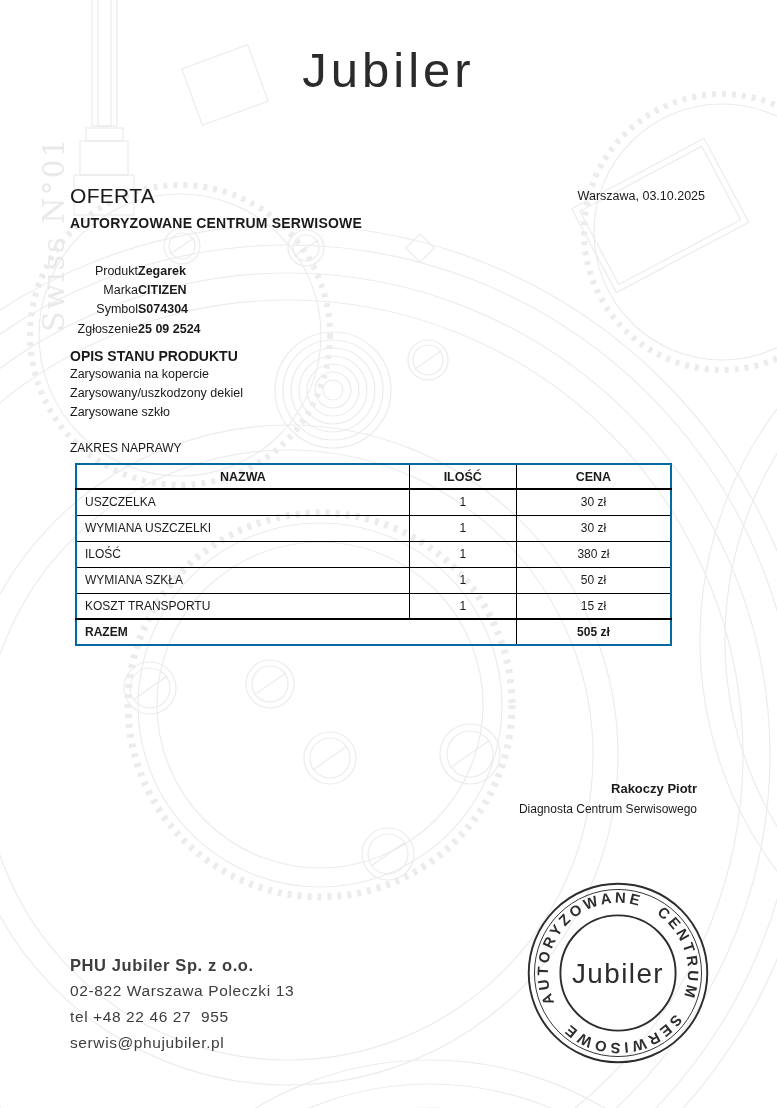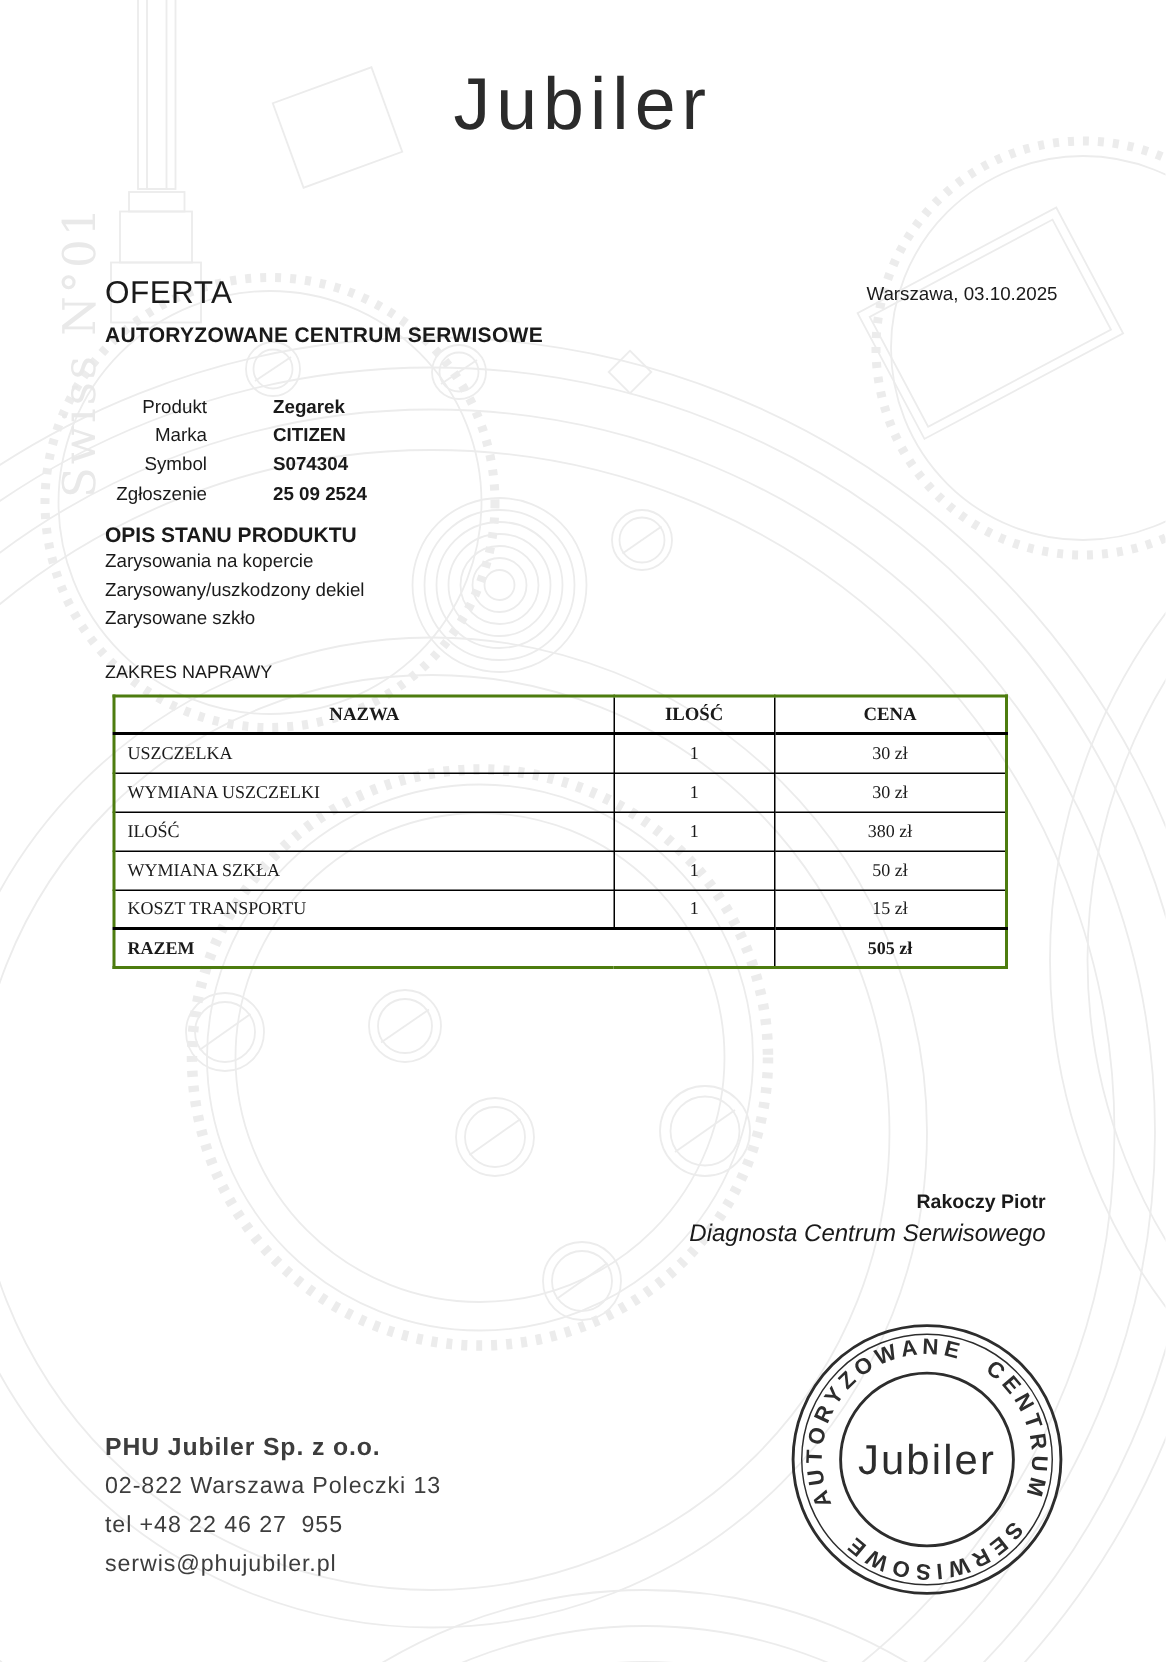--- a/index.html
+++ b/index.html
@@ -49,21 +49,21 @@
   .title-block .subtitle { font-size: 14px; font-weight: bold; margin-top: 7px; letter-spacing: 0.2px; }
 
   .date-line {
     position: absolute; top: 189px; right: 72px;
     font-size: 12.5px;
   }
 
   .product-block { position: absolute; top: 262px; left: 68px; font-size: 12.5px; text-align: right; }
   .product-row { display: flex; line-height: 19.2px; }
   .product-row .label { width: 70px; }
-  .product-row .value { font-weight: bold; margin-left: 44px; }
+  .product-row .value { font-weight: bold; }
 
   .condition-block { position: absolute; top: 348px; left: 70px; }
   .condition-block .section-title { font-size: 14px; font-weight: bold; margin-bottom: 1px; }
   .condition-block .cond-item { font-size: 12.5px; line-height: 19.2px; }
 
   .repair-title {
     position: absolute; top: 441px; left: 70px;
     font-size: 12px; font-weight: normal;
   }
 
@@ -75,33 +75,33 @@
     background: transparent;
   }
   .repair-table th, .repair-table td {
     border: 1px solid #000;
     height: 26px;
     padding: 0 8px;
   }
   .repair-table th { font-size: 12.5px; font-weight: bold; text-align: center; height: 25px; }
   .repair-table td.name { text-align: left; }
   .repair-table td.qty, .repair-table td.price { text-align: center; }
-  .repair-table { border: 2px solid #4d7c0f; font-family: Liberation Serif, serif; }
+  .repair-table { border: 2px solid #0369a1; }
   .repair-table thead th { border-bottom: 2px solid #000; }
   .repair-table tr.total-row td { border-top: 2px solid #000; font-weight: bold; }
   .repair-table col.c1 { width: 56%; }
   .repair-table col.c2 { width: 18%; }
   .repair-table col.c3 { width: 26%; }
 
   .signature-block {
     position: absolute; top: 781px; right: 80px;
     text-align: right;
   }
-  .signature-block .sig-name { font-size: 13px; font-weight: bold; margin-top: 12px; }
-  .signature-block .sig-role { font-size: 16px; margin-top: 6px; font-style: italic; }
+  .signature-block .sig-name { font-size: 13px; font-weight: bold; }
+  .signature-block .sig-role { font-size: 12px; margin-top: 6px; }
 
   .footer-block {
     position: absolute; top: 952px; left: 70px;
     color: #3d3d3d;
     letter-spacing: 0.6px;
   }
   .footer-block .company { font-size: 16.5px; font-weight: bold; line-height: 26px; }
   .footer-block .line { font-size: 15.5px; line-height: 26px; white-space: pre-wrap; }
 
   .stamp {

